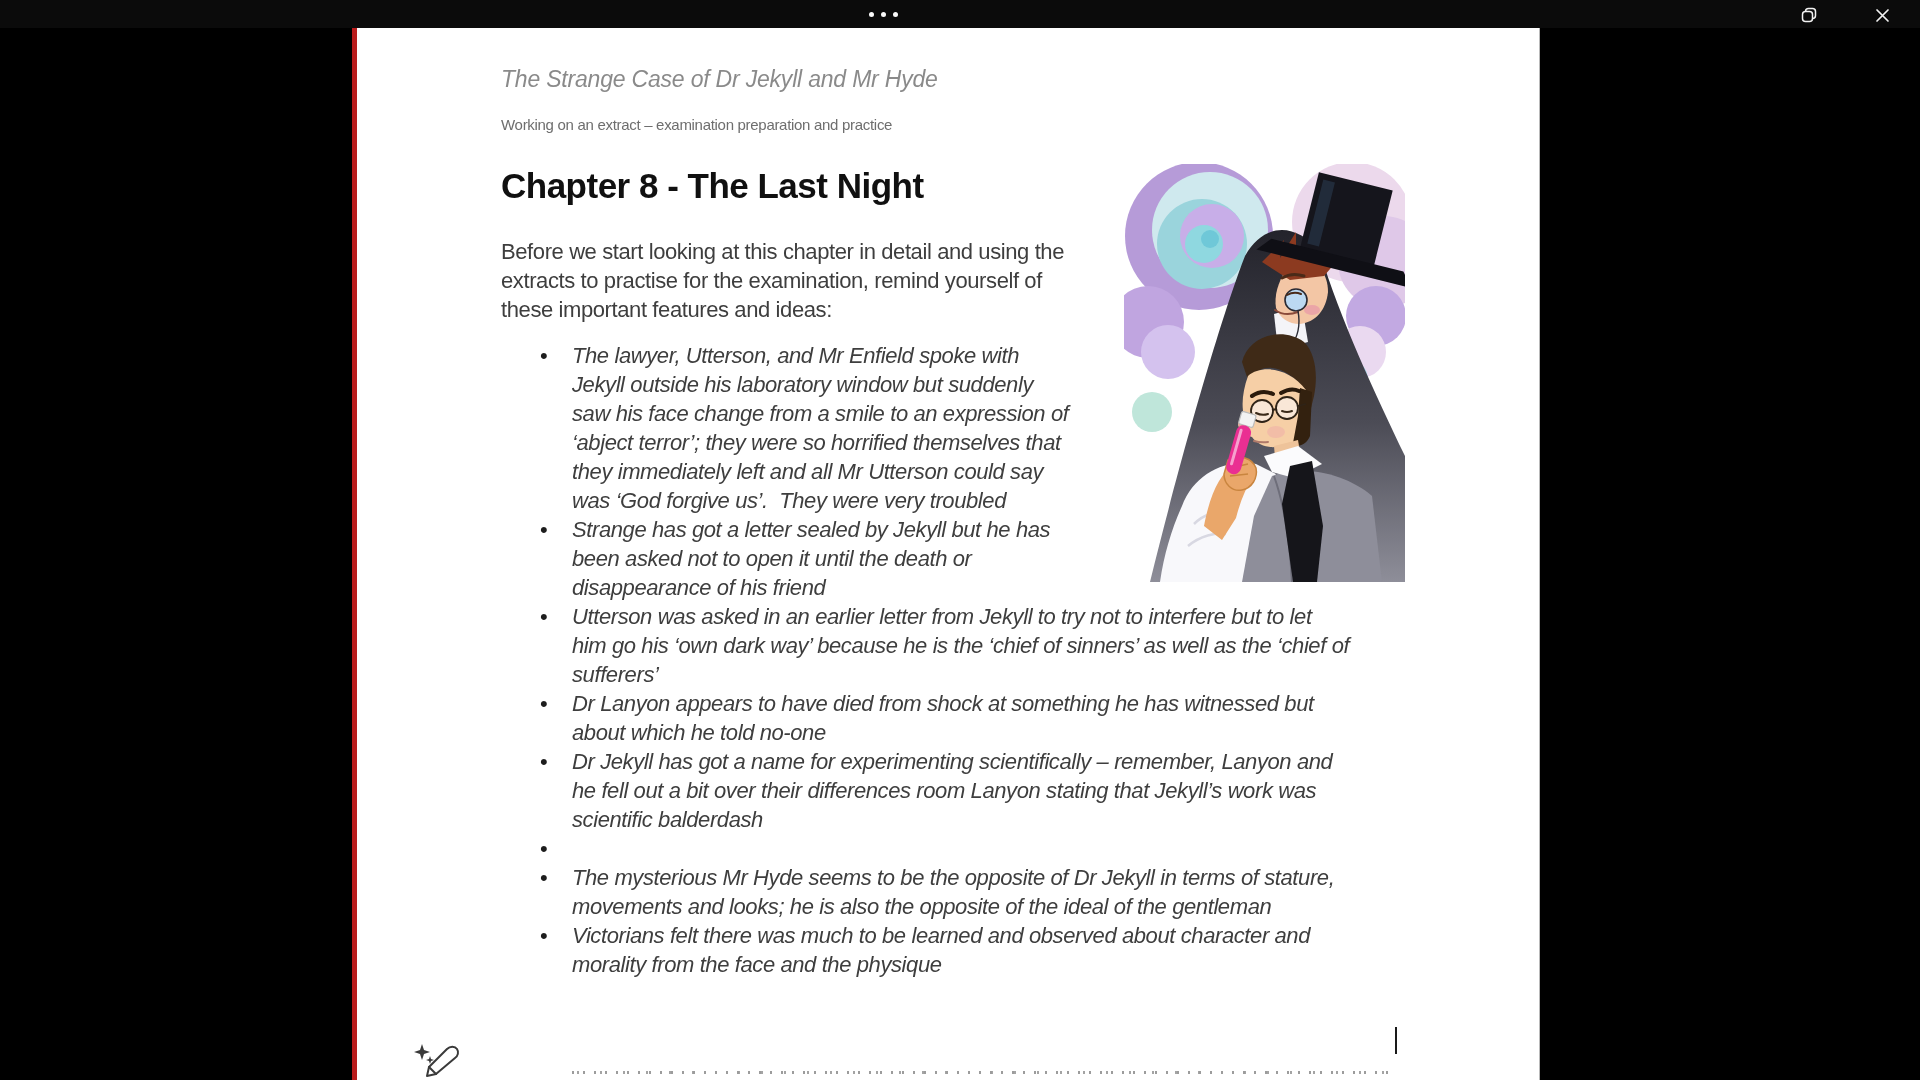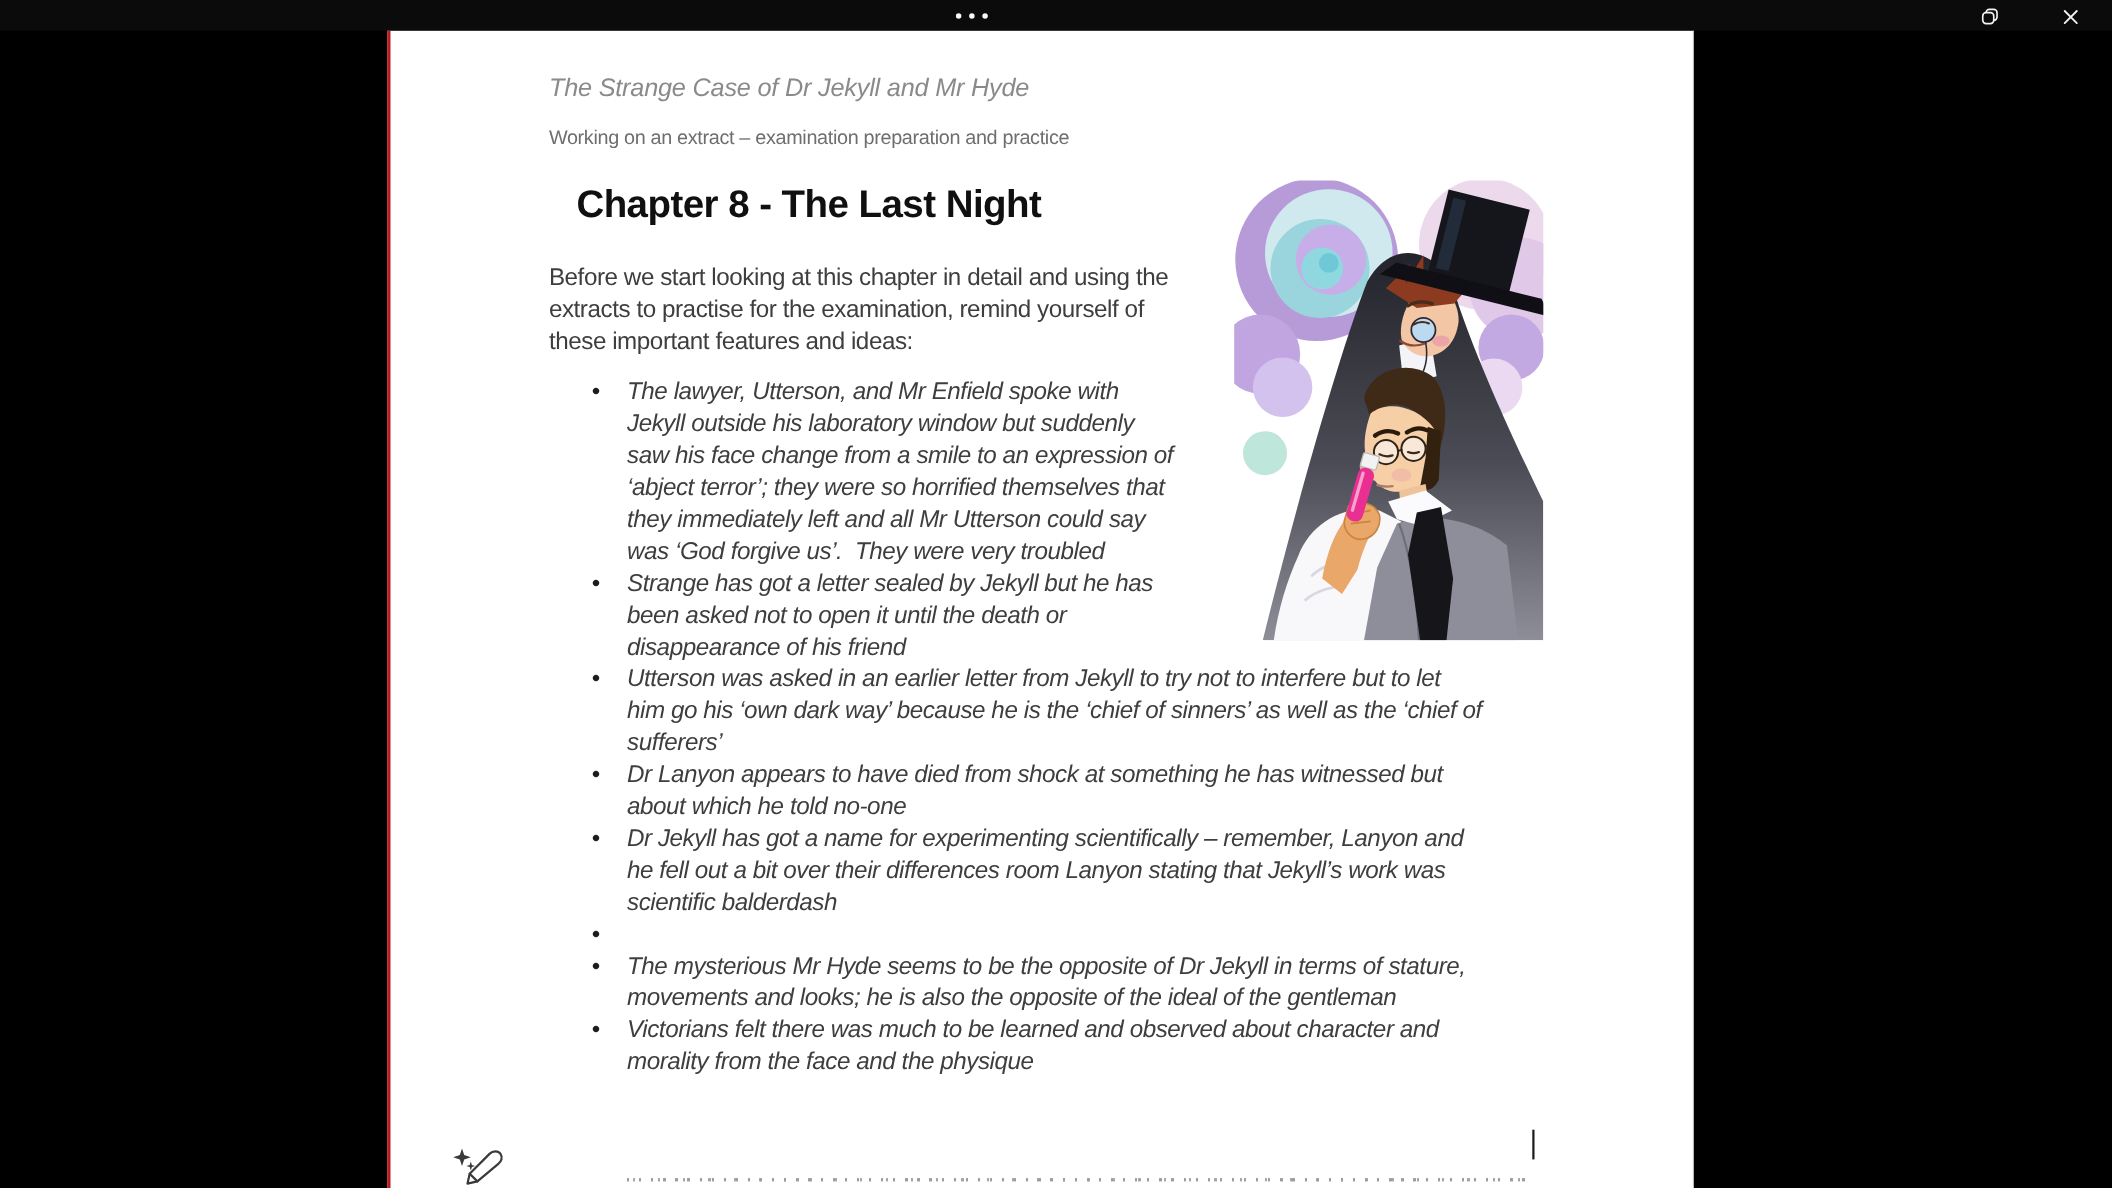--- a/index.html
+++ b/index.html
@@ -8,26 +8,26 @@
   
   .titlebar { position:absolute; left:0; top:0; width:1920px; height:28px; background:#0b0b0b; }
   .dots { position:absolute; left:869px; top:12px; display:flex; gap:7px; }
   .dot { width:5px; height:5px; border-radius:50%; background:#fafafa; }
   .winbtn { position:absolute; top:4px; width:22px; height:22px; display:flex; align-items:center; justify-content:center; cursor:default; }
   .winbtn.restore { left:1798px; }
   .winbtn.close { left:1871px; }
 
   
   .page { position:absolute; left:352px; top:28px; width:1188px; height:1052px; background:#ffffff;
-          border-left:3px solid #b91c1c; border-right:1px solid #b9b9b9; overflow:hidden; }
+          border-left:5px solid #b91c1c; border-right:1px solid #b9b9b9; overflow:hidden; }
   .content { position:relative; padding:0 40px 0 144px; }
 
   .doc-title   { margin-top:36px; font-style:italic; font-size:23px; line-height:30px; color:#8a8a8a; letter-spacing:-0.2px; }
-  .doc-subtitle{ margin-top:16px; font-size:18px; line-height:30px; color:#6e6e6e; letter-spacing:-0.3px; }
-  .doc-heading { margin-top:23px; font-size:35px; line-height:46px; font-weight:700; color:#101010; letter-spacing:-0.5px;margin-left:25px; }
+  .doc-subtitle{ margin-top:16px; font-size:15px; line-height:30px; color:#6e6e6e; letter-spacing:-0.3px; }
+  .doc-heading { margin-top:23px; font-size:35px; line-height:46px; font-weight:700; color:#101010; letter-spacing:-0.5px; }
   .intro       { margin-top:28px; font-size:22px; line-height:29px; color:#3e3e3e; letter-spacing:-0.4px; white-space:pre; }
 
   .bullets     { margin-top:17px; }
   .bullet-row  { display:flex; margin-left:39px; }
   .bullet-dot  { width:32px; flex:0 0 32px; font-size:22px; line-height:29px; color:#1d1d1d; }
   .bullet-text { font-size:22px; line-height:29px; color:#3e3e3e; letter-spacing:-0.4px; white-space:pre;font-style:italic; }
 
   .illustration { position:absolute; left:767px; top:136px; width:281px; height:418px; }
 
   .pen-cursor { position:absolute; left:56px; top:1012px; width:48px; height:42px; }

